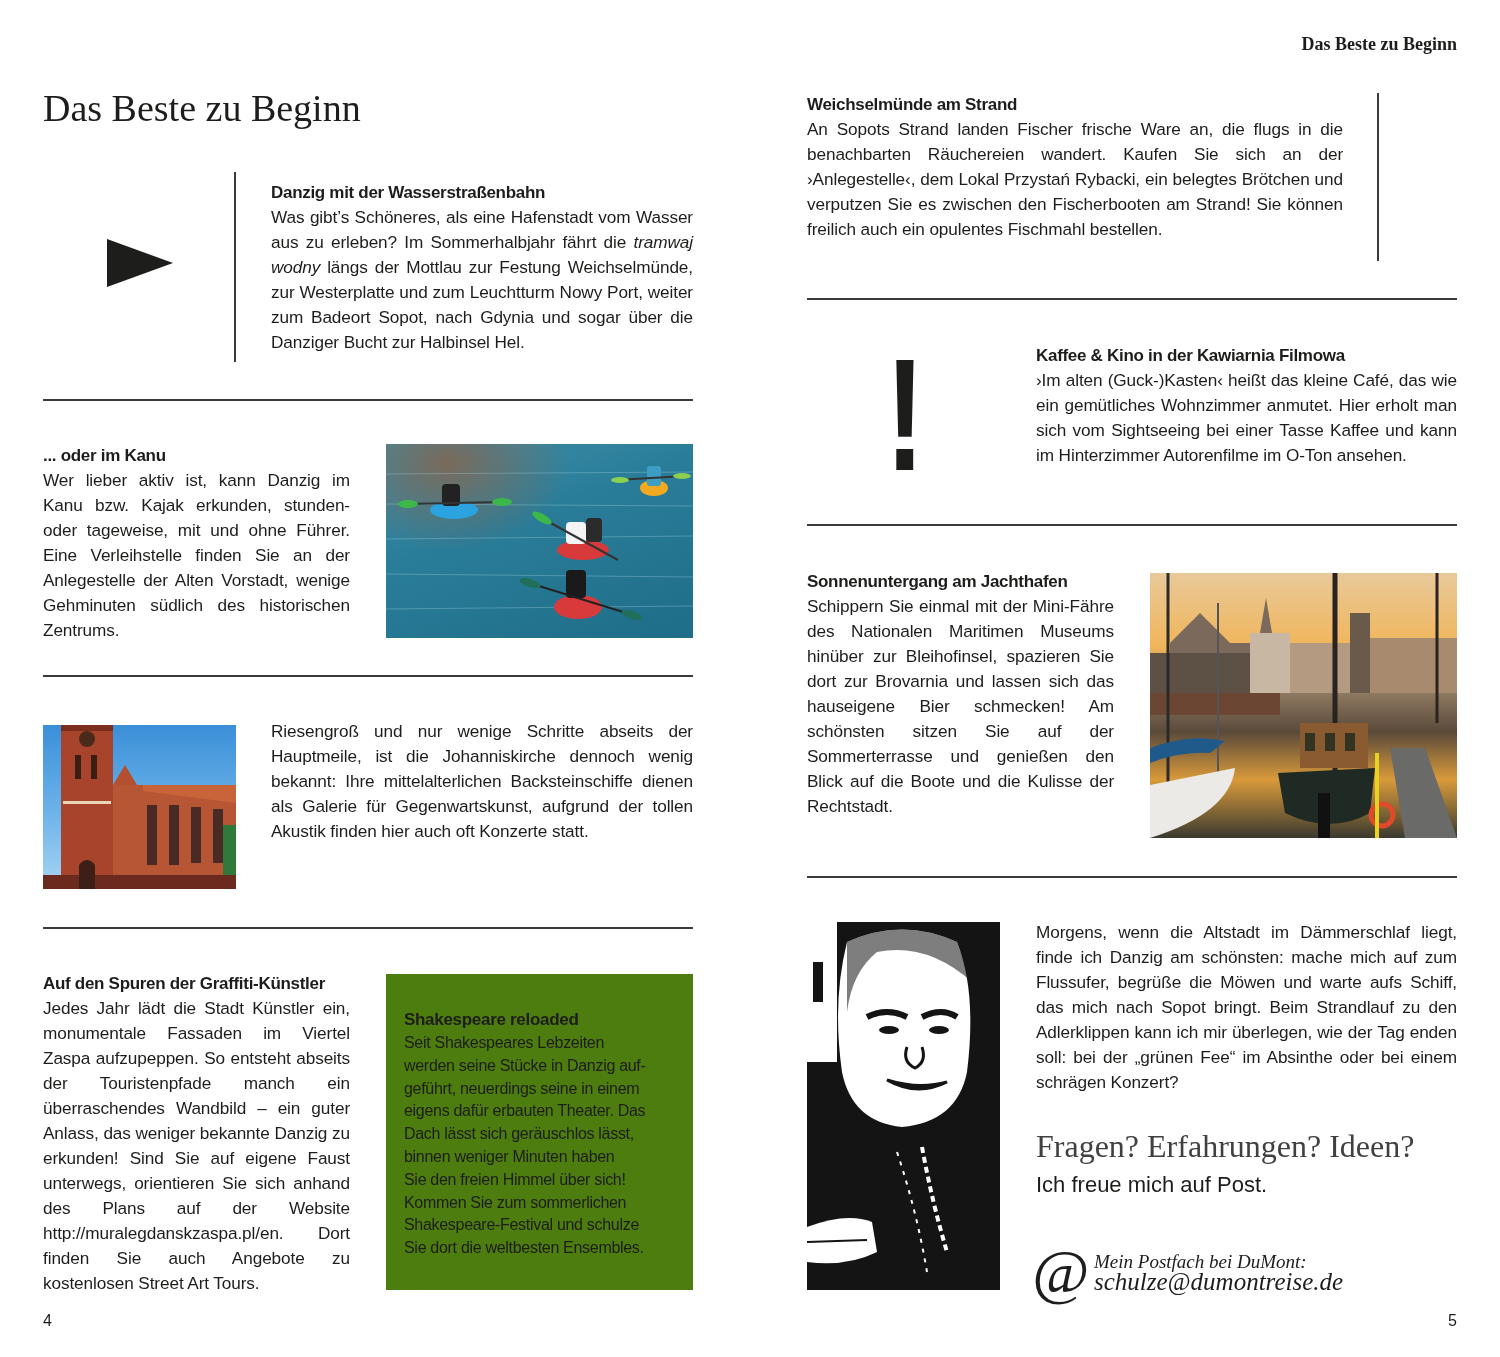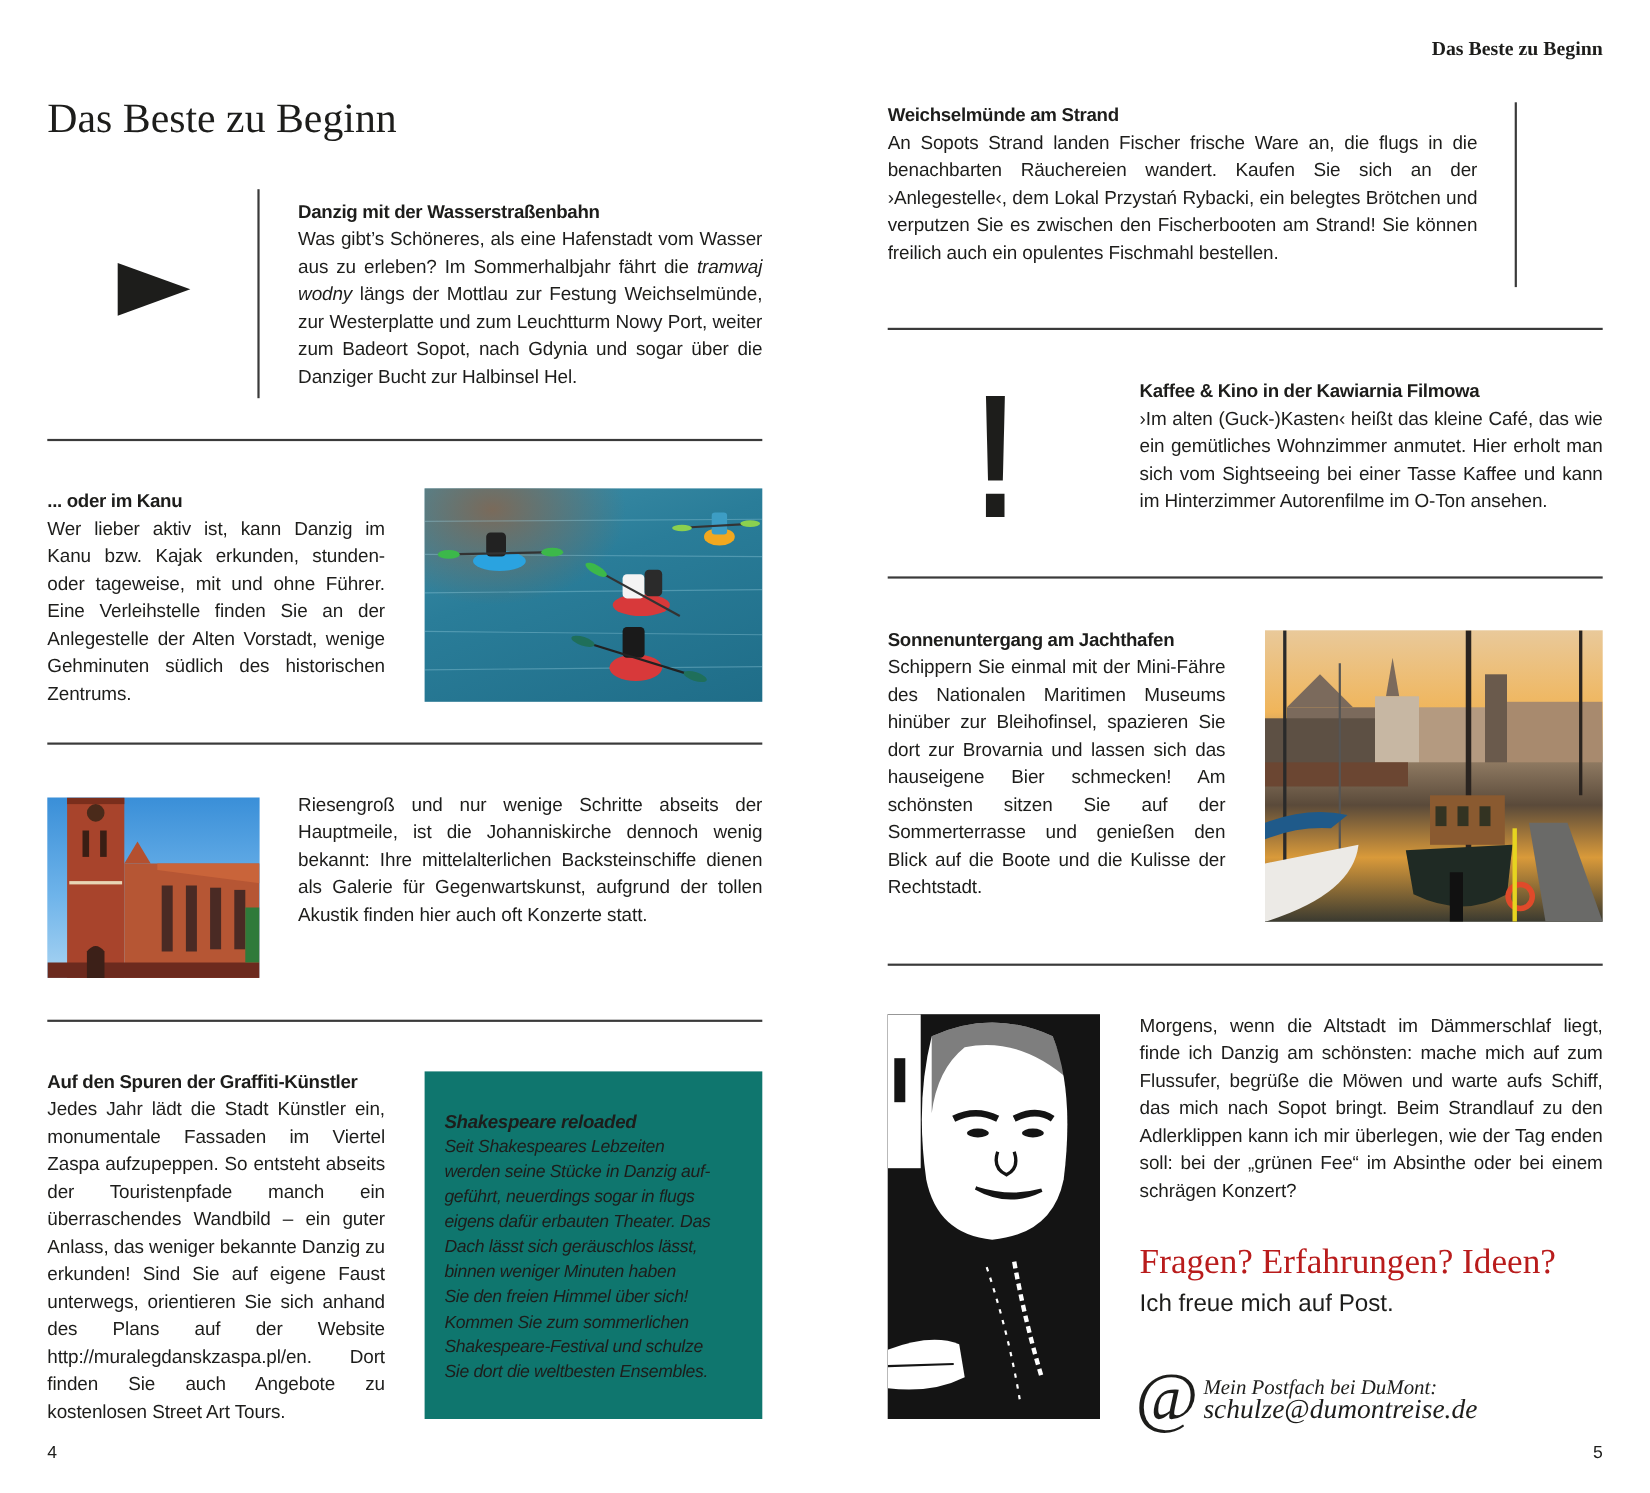--- a/index.html
+++ b/index.html
@@ -8,21 +8,21 @@
   .abs { position: absolute; }
   .serif { font-family: "Liberation Serif", serif; }
   .body-text { font-size: 17.2px; line-height: 25px; text-align: justify; letter-spacing: -0.1px; }
   .h { font-weight: bold; font-size: 17px; line-height: 25px; letter-spacing: -0.3px; display: block; }
   .rule { position: absolute; height: 2px; background: #3a3a3a; }
   .vrule { position: absolute; width: 2px; background: #3a3a3a; }
   .photo { position: absolute; overflow: hidden; }
   .pagenum { font-size: 16px; }
   .running-head { font-weight: bold; font-size: 18px; }
   .page-title { font-size: 38px; line-height: 44px; }
-  .tip-box { background: #0f766e; font-style: italic; }
+  .tip-box { background: #4d7c0f; }
   .teal { color: #1f9ea3; }
   i { font-style: italic; }
 </style>
 </head>
 <body>
 
 <div class="abs running-head serif" style="right:43px; top:34px;">Das Beste zu Beginn</div>
 
 <div class="abs page-title serif" style="left:43px; top:86px;">Das Beste zu Beginn</div>
 
@@ -102,21 +102,21 @@
 <div class="abs body-text" style="left:43px; top:971px; width:307px;">
   <span class="h">Auf den Spuren der Graffiti-Künstler</span>
   <span>Jedes Jahr lädt die Stadt Künstler ein, monumentale Fassaden im Viertel Zaspa aufzupeppen. So entsteht abseits der Touristenpfade manch ein überraschendes Wandbild – ein guter Anlass, das weniger bekannte Danzig zu erkunden! Sind Sie auf eigene Faust unterwegs, orientieren Sie sich anhand des Plans auf der Website http://muralegdanskzaspa.pl/en. Dort finden Sie auch Angebote zu kostenlosen Street Art Tours.</span>
 </div>
 
 <div class="abs tip-box" style="left:386px; top:974px; width:307px; height:316px;">
   <div style="position:absolute; left:18px; top:34px; width:280px; font-size:16px; line-height:22.8px; letter-spacing:-0.3px;">
     <span class="h" style="font-size:17px; line-height:24px;">Shakespeare reloaded</span>
     <div>Seit Shakespeares Lebzeiten</div>
     <div>werden seine Stücke in Danzig auf-</div>
-    <div>geführt, neuerdings sogar in flugs</div>
+    <div>geführt, neuerdings seine in einem</div>
     <div>eigens dafür erbauten Theater. Das</div>
     <div>Dach lässt sich geräuschlos lässt,</div>
     <div>binnen weniger Minuten haben</div>
     <div>Sie den freien Himmel über sich!</div>
     <div>Kommen Sie zum sommerlichen</div>
     <div>Shakespeare-Festival und schulze</div>
     <div>Sie dort die weltbesten Ensembles.</div>
   </div>
 </div>
 
@@ -188,20 +188,20 @@
     <path d="M100 125 Q95 140 108 146 Q120 140 115 125" stroke="#141414" stroke-width="3" fill="none"></path>
     <path d="M80 158 Q110 175 140 160 Q112 168 80 158 Z" fill="#141414" stroke="#141414" stroke-width="3"></path>
     <path d="M0 305 Q40 290 65 300 L70 330 Q40 345 0 340 Z" fill="#fff"></path>
     <path d="M0 320 L60 318" stroke="#141414" stroke-width="2"></path>
     <path d="M115 225 Q125 280 140 330" stroke="#fff" stroke-width="4" fill="none" stroke-dasharray="6 4"></path>
     <path d="M90 230 Q110 290 120 350" stroke="#fff" stroke-width="2" fill="none" stroke-dasharray="4 6"></path>
   </svg>
 </div>
 <div class="abs body-text" style="left:1036px; top:920px; width:421px;">Morgens, wenn die Altstadt im Dämmerschlaf liegt, finde ich Danzig am schönsten: mache mich auf zum Flussufer, begrüße die Möwen und warte aufs Schiff, das mich nach Sopot bringt. Beim Strandlauf zu den Adlerklippen kann ich mir überlegen, wie der Tag enden soll: bei der „grünen Fee“ im Absinthe oder bei einem schrägen Konzert?</div>
 
-<div class="abs serif teal" style="left:1036px; top:1126px; font-size:32px; line-height:40px; color:#b91c1c;">Fragen? Erfahrungen? Ideen?</div>
+<div class="abs serif teal" style="left:1036px; top:1126px; font-size:32px; line-height:40px; color:#404040;">Fragen? Erfahrungen? Ideen?</div>
 <div class="abs" style="left:1036px; top:1172px; font-size:22px; line-height:25px;">Ich freue mich auf Post.</div>
 
 <div class="abs serif" style="left:1032px; top:1236px; font-size:62px; line-height:70px; font-style:italic;">@</div>
 <div class="abs serif" style="left:1094px; top:1250px; font-size:19px; line-height:24px; font-style:italic;">Mein Postfach bei DuMont:</div>
 <div class="abs serif" style="left:1094px; top:1270px; font-size:25px; line-height:24px; font-style:italic;">schulze@dumontreise.de</div>
 
 <div class="abs pagenum" style="right:43px; top:1312px;">5</div>
 
 </body></html>

